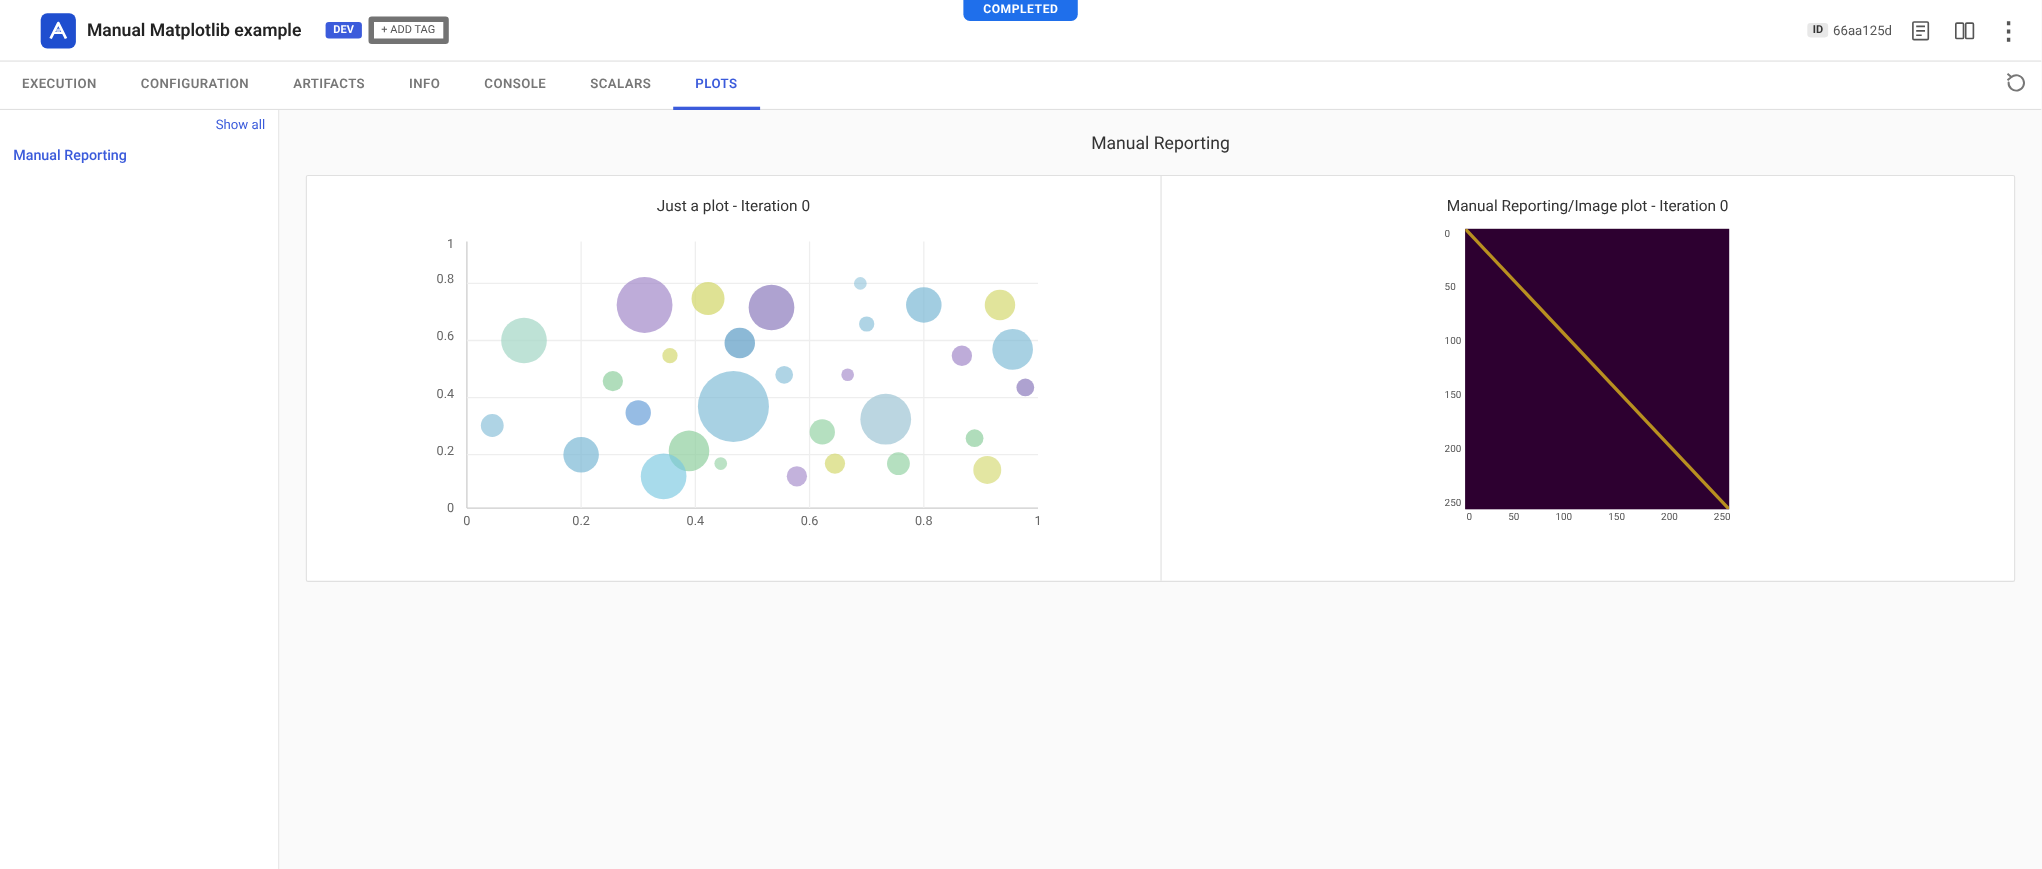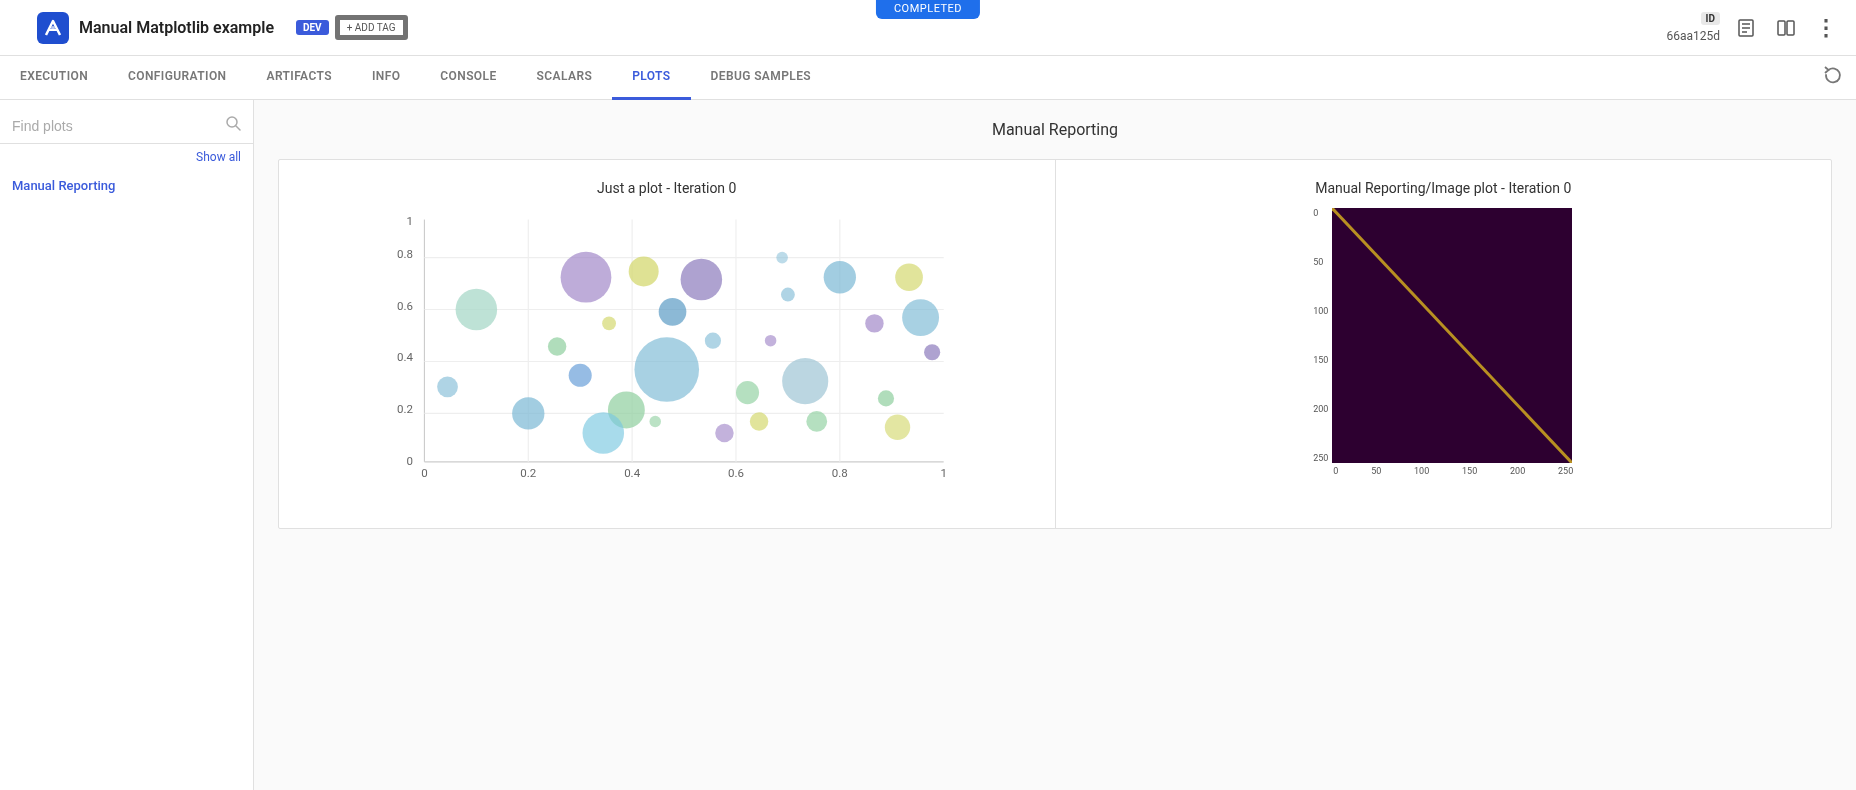--- a/index.html
+++ b/index.html
@@ -62,38 +62,37 @@
       cursor: pointer;
     }
     .completed-badge {
       position: absolute;
       left: 50%;
       transform: translateX(-50%);
       top: -1px;
       background: #1f6feb;
       color: white;
       font-size: 11px;
-      font-weight: 400;
+      font-weight: 700;
       padding: 3px 18px 4px;
       border-radius: 0 0 6px 6px;
       letter-spacing: 0.5px;
     }
     .top-bar-right {
       margin-left: auto;
       display: flex;
       align-items: center;
       gap: 12px;
     }
     .id-badge {
       display: flex;
-      align-items: flex-end;
+      align-items: center;
       gap: 4px;
       font-size: 12px;
       color: #555;
-      flex-direction: column;
     }
     .id-label {
       background: #e8e8e8;
       padding: 1px 5px;
       border-radius: 3px;
       font-size: 10px;
       font-weight: 700;
       color: #333;
     }
     .icon-btn {
@@ -345,42 +344,32 @@
 </div>
 
 <div class="nav-tabs">
   <div class="nav-tab">EXECUTION</div>
   <div class="nav-tab">CONFIGURATION</div>
   <div class="nav-tab">ARTIFACTS</div>
   <div class="nav-tab">INFO</div>
   <div class="nav-tab">CONSOLE</div>
   <div class="nav-tab">SCALARS</div>
   <div class="nav-tab active">PLOTS</div>
-  <div class="nav-tab">DEBUG SAMPLES</div>
   <div style="flex:1"></div>
   <div class="nav-right-icon">
     <svg width="22" height="22" viewBox="0 0 22 22" fill="none">
       <path d="M4 11 A7 7 0 1 0 6.5 6" stroke="#777" stroke-width="1.8" fill="none" stroke-linecap="round"></path>
       <polyline points="3,3 6.5,6 3,9" stroke="#777" stroke-width="1.8" fill="none" stroke-linejoin="round"></polyline>
     </svg>
   </div>
 </div>
 
 <div class="main-layout">
 
   <div class="sidebar">
-    <div class="search-container">
-      <input class="search-input" type="text" placeholder="Find plots" style="">
-      <span class="search-icon">
-        <svg width="15" height="15" viewBox="0 0 15 15" fill="none">
-          <circle cx="6" cy="6" r="5" stroke="#aaa" stroke-width="1.5" fill="none"></circle>
-          <line x1="10" y1="10" x2="14" y2="14" stroke="#aaa" stroke-width="1.5" stroke-linecap="round"></line>
-        </svg>
-      </span>
-    </div>
     <div class="show-all-row">
       <span class="show-all-link">Show all</span>
     </div>
     <div class="sidebar-item active">
       <span>Manual Reporting</span>
     </div>
   </div>
 
   <div class="content-area">
     <div class="section-title">Manual Reporting</div>

